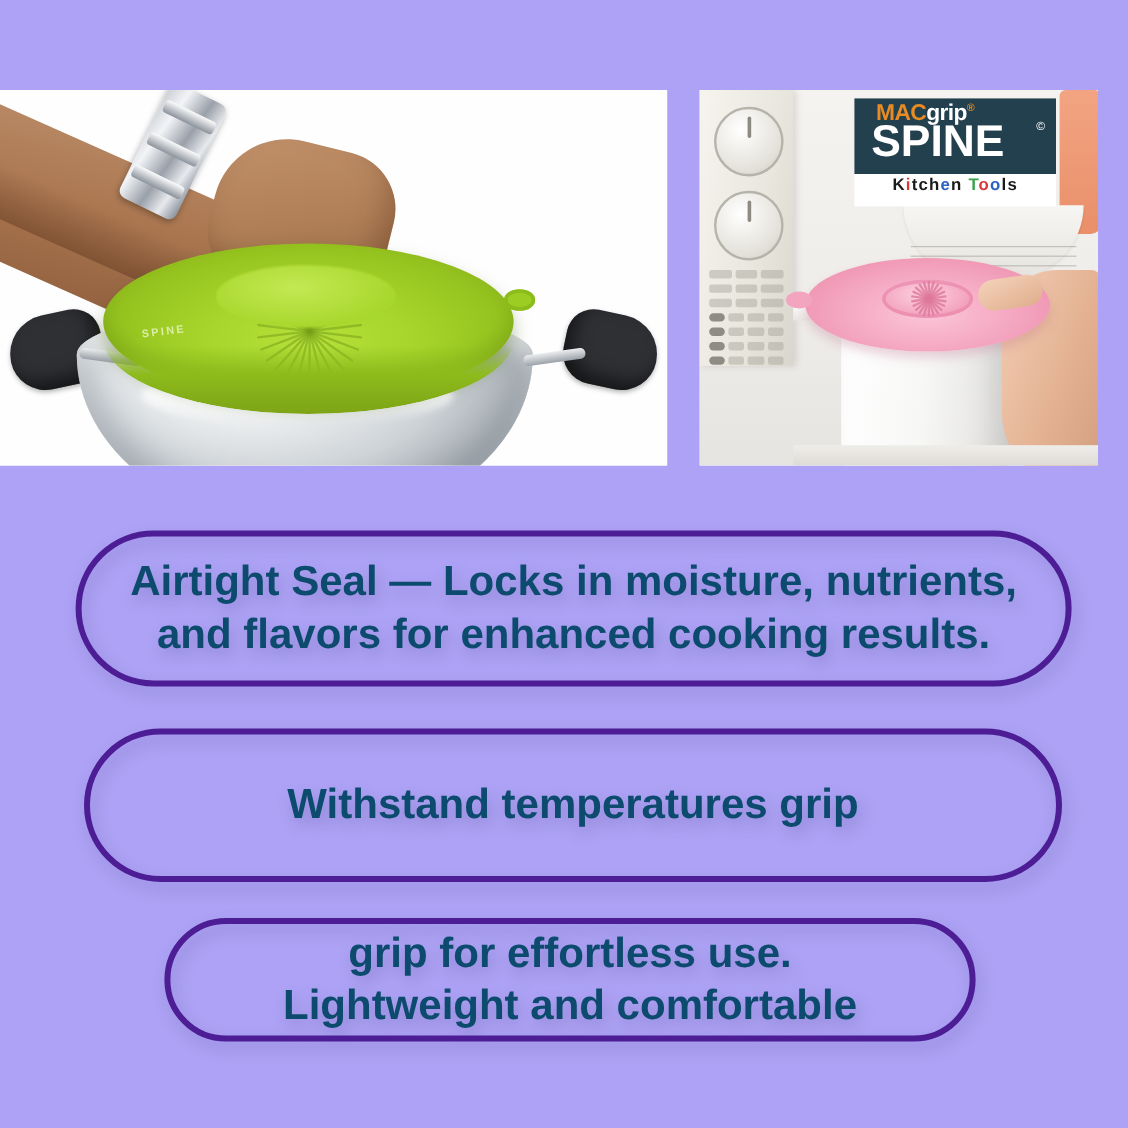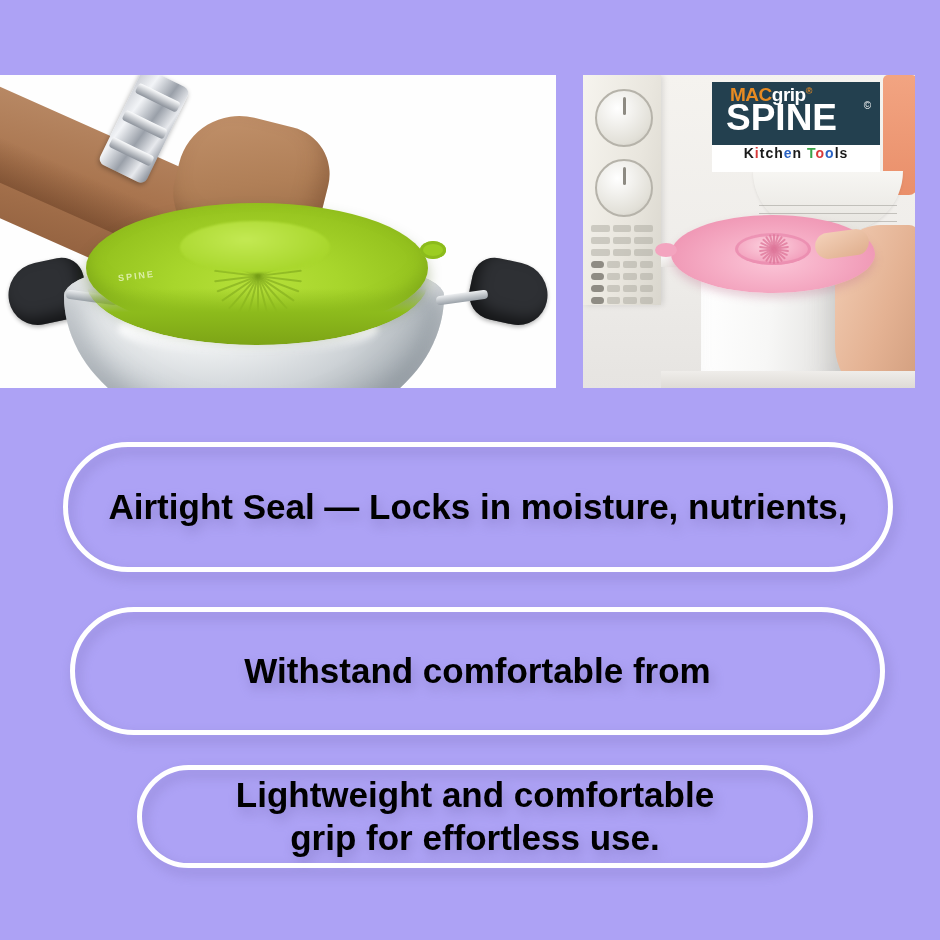--- a/index.html
+++ b/index.html
@@ -233,26 +233,26 @@
     font-family:"Liberation Sans",sans-serif;letter-spacing:1px;
   }
   .logo-kt i{font-style:normal;}
   .kt-r{color:#d93a3a;}
   .kt-b{color:#2b63c4;}
   .kt-g{color:#3aa34a;}
 
   
   .bubble{
     position:absolute;
-    border:5px solid #ffffff;
+    border:5px solid #4c1d95;
     border-radius:70px;
     box-sizing:border-box;
     display:flex;align-items:center;justify-content:center;
     text-align:center;
-    color:#000000;
+    color:#0c4a6e;
     font-weight:bold;
     font-family:"Liberation Sans","DejaVu Sans",sans-serif;
     filter:drop-shadow(3px 6px 6px rgba(110,100,170,.45));
     background:transparent;
   }
   #bubble-1{left:63px;top:442px;width:830px;height:130px;font-size:35px;line-height:1.25;padding:0 14px;}
   #bubble-2{left:70px;top:607px;width:815px;height:128px;font-size:35px;line-height:1.25;padding:0 20px;}
   #bubble-3{left:137px;top:765px;width:676px;height:103px;font-size:35px;line-height:1.22;padding:0 20px;}
   .bubble span{display:block;}
 </style>
@@ -416,29 +416,30 @@
       <span class="m1">MAC</span><span class="m2">grip</span><span class="reg">®</span>
     </div>
     <div class="logo-spine">SPINE</div>
     <div class="logo-cr">©</div>
     <div class="logo-kt" id="logo-kt"><i>K</i><i class="kt-r">i</i><i>t</i><i>c</i><i>h</i><i class="kt-b">e</i><i>n</i><i> </i><i class="kt-g">T</i><i class="kt-r">o</i><i class="kt-b">o</i><i>l</i><i>s</i></div>
   </div>
 
   <div class="bubble" id="bubble-1">
     <div>
       <span>Airtight Seal — Locks in moisture, nutrients,</span>
+      <span>and flavors for enhanced cooking results.</span>
     </div>
   </div>
 
   <div class="bubble" id="bubble-2">
     <div>
-      <span>Withstand comfortable from</span>
+      <span>Withstand temperatures grip</span>
     </div>
   </div>
 
   <div class="bubble" id="bubble-3">
     <div>
+      <span>grip for effortless use.</span>
       <span>Lightweight and comfortable</span>
-      <span>grip for effortless use.</span>
     </div>
   </div>
 
 </div>
 
 </body></html>

